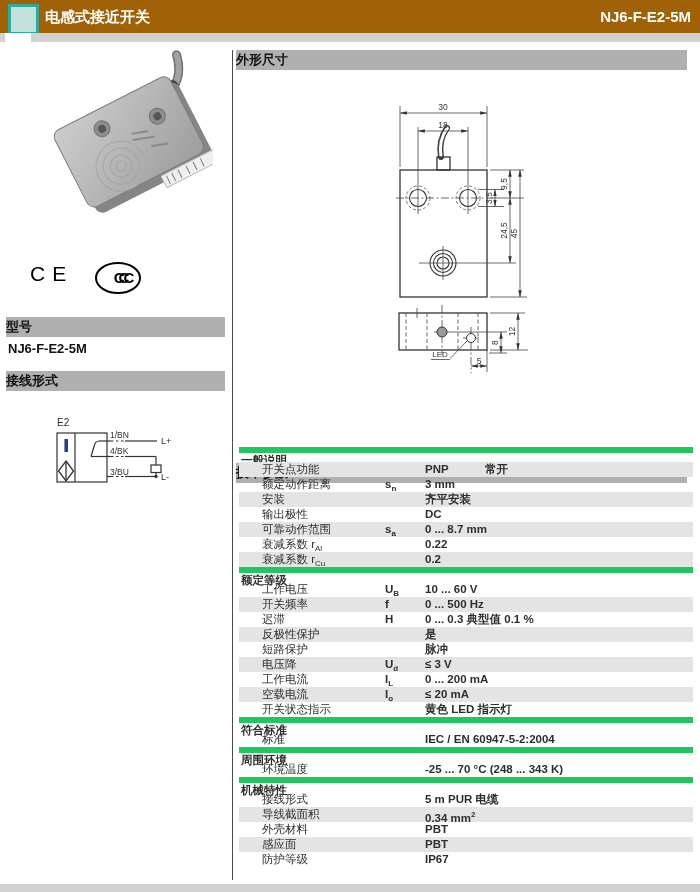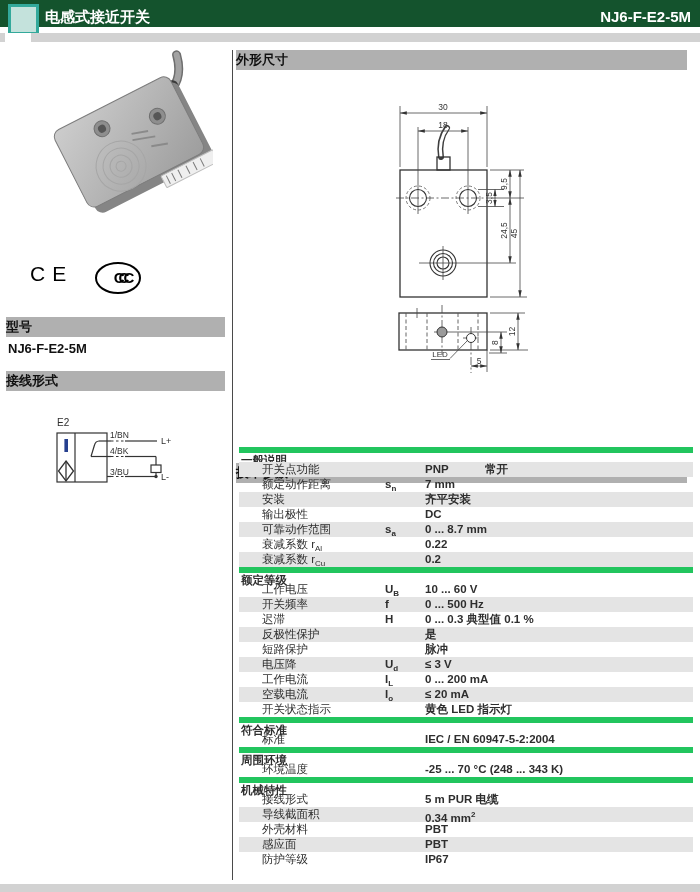--- a/index.html
+++ b/index.html
@@ -1,21 +1,21 @@
 <!DOCTYPE html>
 <html><head>
 <meta charset="utf-8">
 <style>
   html,body{margin:0;padding:0;}
   body{
     width:700px;height:892px;position:relative;background:#fff;overflow:hidden;
     font-family:"Liberation Sans","DejaVu Sans",sans-serif;color:#2e2e2e;
   }
   
-  .titlebar{position:absolute;left:0;top:0;width:700px;height:27px;background:#14532d;}
+  .titlebar{position:absolute;left:0;top:0;width:700px;height:41px;background:#a16207;}
   .titlebar .logo{position:absolute;left:8px;top:4px;width:25px;height:25px;
     background:#c4e2dc;border:3px solid #33a99b;}
   .titlebar .ttl{position:absolute;left:45px;top:0;height:33px;line-height:33px;
     color:#fff;font-weight:bold;font-size:15px;}
   .titlebar .mdl{position:absolute;right:9px;top:0;height:33px;line-height:33px;
     color:#fff;font-weight:bold;font-size:15px;}
   .substrip{position:absolute;left:0;top:33px;width:700px;height:9px;background:#d2d2d2;}
   .substrip .notch{position:absolute;left:5px;top:0;width:26px;height:9px;background:#fff;}
   .botstrip{position:absolute;left:0;top:884px;width:700px;height:8px;background:#d2d2d2;}
   .vdivider{position:absolute;left:232px;top:50px;width:1px;height:830px;background:#4a4a4a;}
@@ -246,21 +246,21 @@
       <span class="lab">一般说明</span>
     </div>
     <div class="srow shade">
       <span class="lab">开关点功能</span>
       <span class="val">PNP</span>
       <span class="val2">常开</span>
     </div>
     <div class="srow">
       <span class="lab">额定动作距离</span>
       <span class="sym">s<sub>n</sub></span>
-      <span class="val">7 mm</span>
+      <span class="val">3 mm</span>
     </div>
     <div class="srow shade">
       <span class="lab">安装</span>
       <span class="val">齐平安装</span>
     </div>
     <div class="srow">
       <span class="lab">输出极性</span>
       <span class="val">DC</span>
     </div>
     <div class="srow shade">

